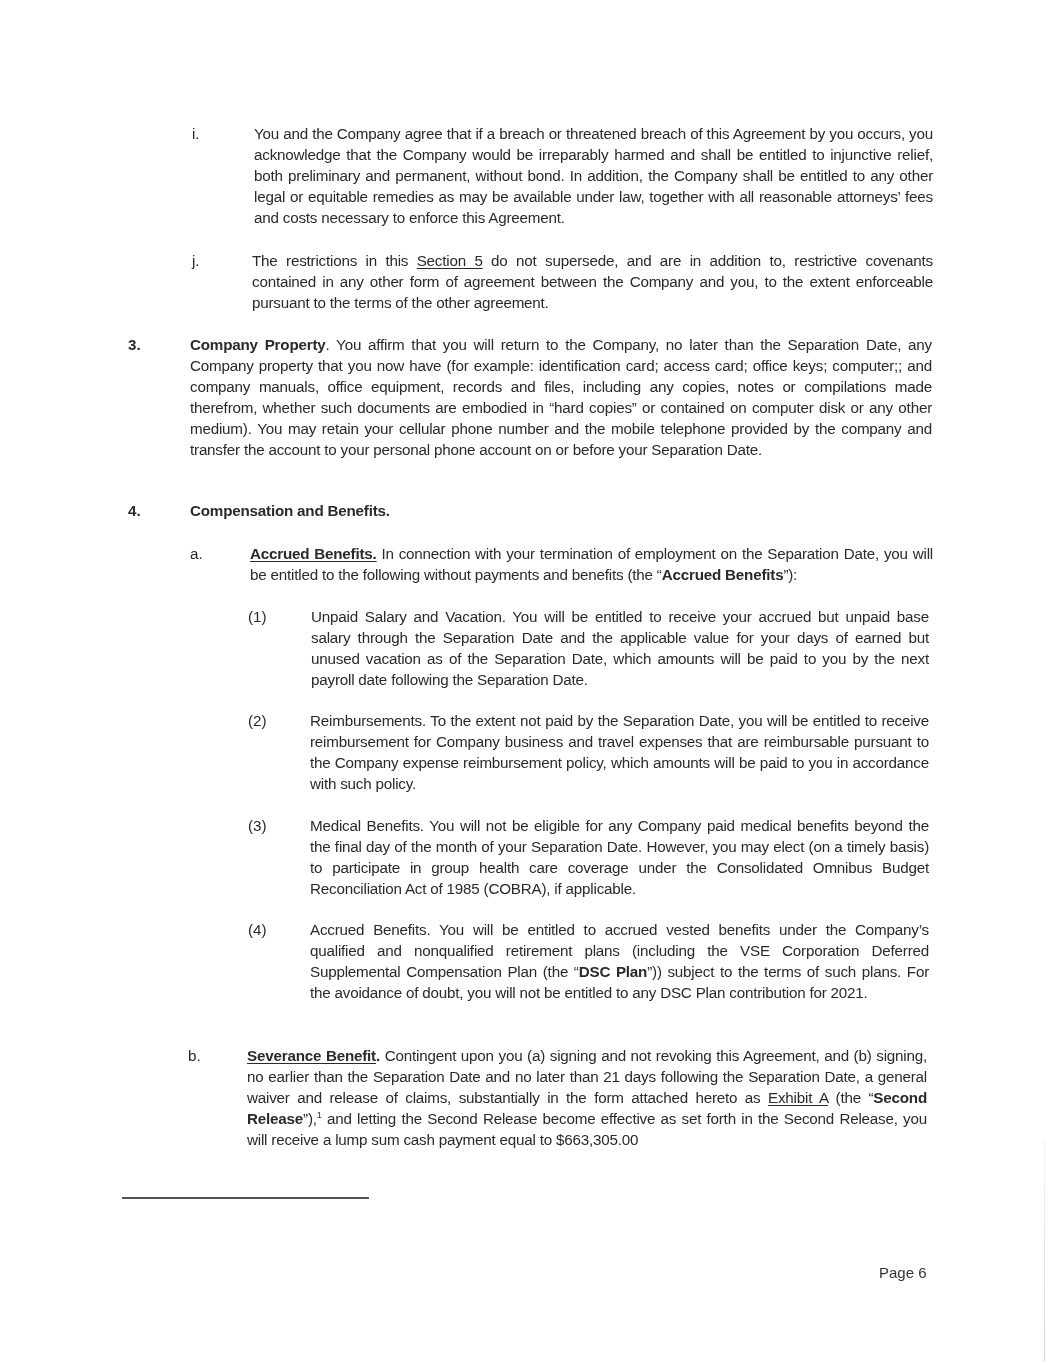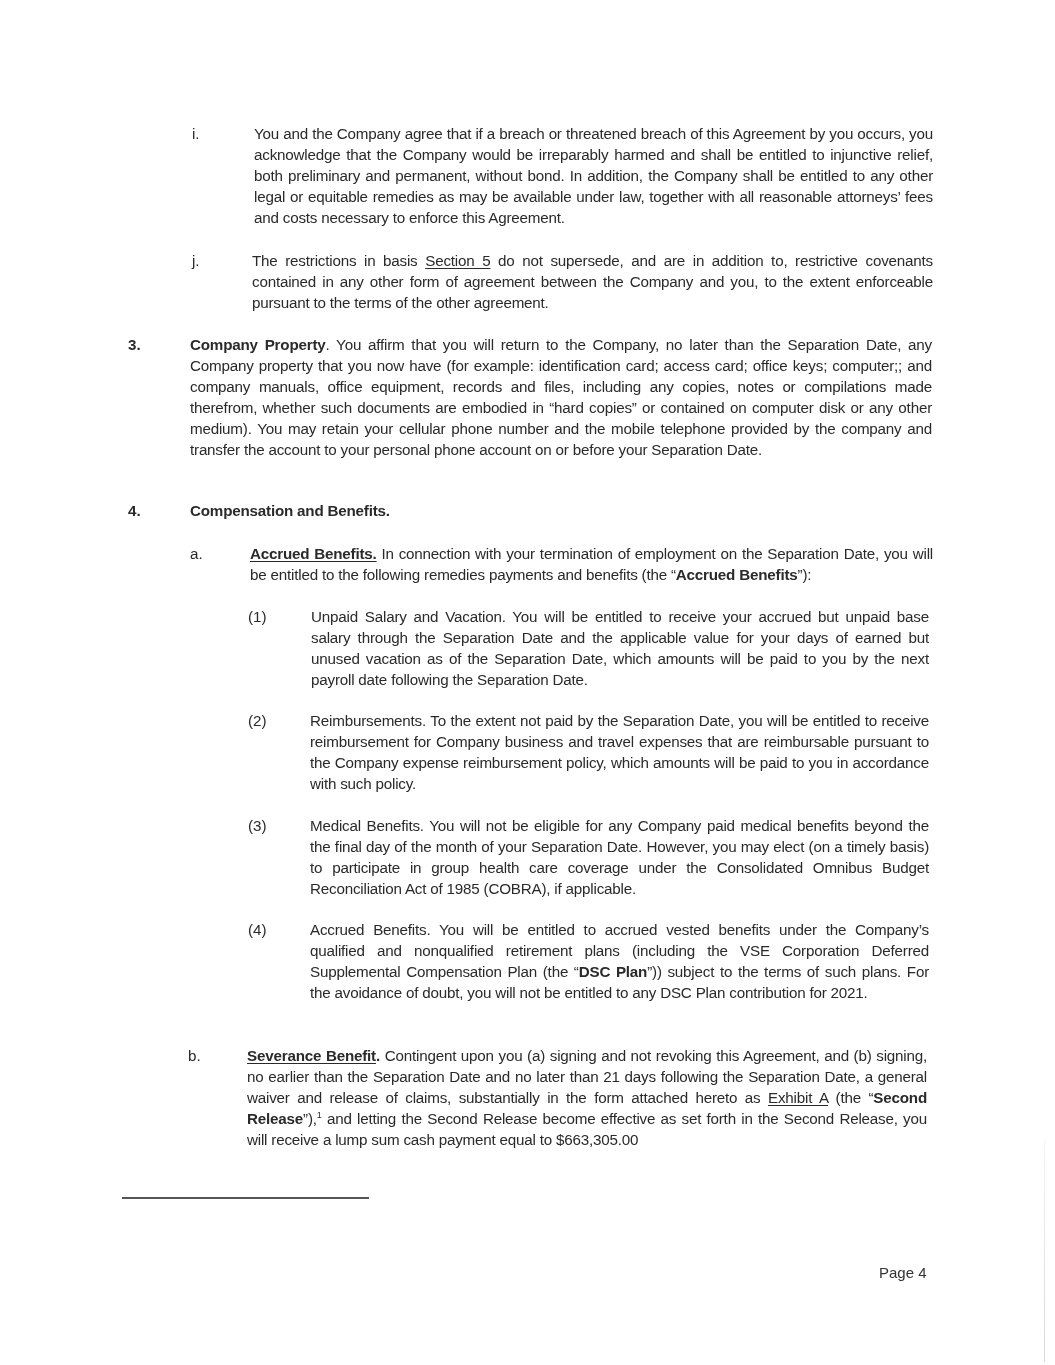--- a/index.html
+++ b/index.html
@@ -20,44 +20,44 @@
 </style>
 </head>
 <body>
 
 <div class="page">
 
   <div class="label" style="left:192px; top:123px;">i.</div>
   <div class="block body" style="left:254px; top:123px; width:679px;">You and the Company agree that if a breach or threatened breach of this Agreement by you occurs, you acknowledge that the Company would be irreparably harmed and shall be entitled to injunctive relief, both preliminary and permanent, without bond.  In addition, the Company shall be entitled to any other legal or equitable remedies as may be available under law, together with all reasonable attorneys’ fees and costs necessary to enforce this Agreement.</div>
 
   <div class="label" style="left:192px; top:250px;">j.</div>
-  <div class="block body" style="left:252px; top:250px; width:681px;"><span>The restrictions in basis </span><span class="u">Section 5</span><span> do not supersede, and are in addition to, restrictive covenants contained in any other form of agreement between the Company and you, to the extent enforceable pursuant to the terms of the other agreement.</span></div>
+  <div class="block body" style="left:252px; top:250px; width:681px;"><span>The restrictions in this </span><span class="u">Section 5</span><span> do not supersede, and are in addition to, restrictive covenants contained in any other form of agreement between the Company and you, to the extent enforceable pursuant to the terms of the other agreement.</span></div>
 
   <div class="label b" style="left:128px; top:334px;">3.</div>
   <div class="block body" style="left:190px; top:334px; width:742px;"><span class="b">Company Property</span><span>.  You affirm that you will return to the Company, no later than the Separation Date, any Company property that you now have (for example: identification card; access card; office keys; computer;; and company manuals, office equipment, records and files, including any copies, notes or compilations made therefrom, whether such documents are embodied in “hard copies” or contained on computer disk or any other medium). You may retain your cellular phone number and the mobile telephone provided by the company and transfer the account to your personal phone account on or before your Separation Date.</span></div>
 
   <div class="label b" style="left:128px; top:500px;">4.</div>
   <div class="block b" style="left:190px; top:500px;">Compensation and Benefits.</div>
 
   <div class="label" style="left:190px; top:543px;">a.</div>
-  <div class="block body" style="left:250px; top:543px; width:683px;"><span class="b u">Accrued Benefits.</span><span>  In connection with your termination of employment on the Separation Date, you will be entitled to the following remedies payments and benefits (the “</span><span class="b i">Accrued Benefits</span><span>”):</span></div>
+  <div class="block body" style="left:250px; top:543px; width:683px;"><span class="b u">Accrued Benefits.</span><span>  In connection with your termination of employment on the Separation Date, you will be entitled to the following without payments and benefits (the “</span><span class="b i">Accrued Benefits</span><span>”):</span></div>
 
   <div class="label" style="left:248px; top:606px;">(1)</div>
   <div class="block body" style="left:311px; top:606px; width:618px;"><span class="i">Unpaid Salary and Vacation.</span><span>  You will be entitled to receive your accrued but unpaid base salary through the Separation Date and the applicable value for your days of earned but unused vacation as of the Separation Date, which amounts will be paid to you by the next payroll date following the Separation Date.</span></div>
 
   <div class="label" style="left:248px; top:710px;">(2)</div>
   <div class="block body" style="left:310px; top:710px; width:619px;"><span class="i">Reimbursements.</span><span>  To the extent not paid by the Separation Date, you will be entitled to receive reimbursement for Company business and travel expenses that are reimbursable pursuant to the Company expense reimbursement policy, which amounts will be paid to you in accordance with such policy.</span></div>
 
   <div class="label" style="left:248px; top:815px;">(3)</div>
   <div class="block body" style="left:310px; top:815px; width:619px;"><span class="i">Medical Benefits.</span><span>  You will not be eligible for any Company paid medical benefits beyond the the final day of the month of your Separation Date.  However, you may elect (on a timely basis) to participate in group health care coverage under the Consolidated Omnibus Budget Reconciliation Act of 1985 (COBRA), if applicable.</span></div>
 
   <div class="label" style="left:248px; top:919px;">(4)</div>
   <div class="block body" style="left:310px; top:919px; width:619px;"><span class="i">Accrued Benefits.</span><span>  You will be entitled to accrued vested benefits under the Company’s qualified and nonqualified retirement plans (including the VSE Corporation Deferred Supplemental Compensation Plan (the “</span><span class="b i">DSC Plan</span><span>”)) subject to the terms of such plans. For the avoidance of doubt, you will not be entitled to any DSC Plan contribution for 2021.</span></div>
 
   <div class="label" style="left:188px; top:1045px;">b.</div>
   <div class="block body" style="left:247px; top:1045px; width:680px;"><span class="b u">Severance Benefit</span><span class="b">.</span><span>  Contingent upon you (a) signing and not revoking this Agreement, and (b) signing, no earlier than the Separation Date and no later than 21 days following the Separation Date, a general waiver and release of claims, substantially in the form attached hereto as </span><span class="u">Exhibit A</span><span> (the “</span><span class="b i">Second Release</span><span>”),</span><sup>1</sup><span> and letting the Second Release become effective as set forth in the Second Release, you will receive a lump sum cash payment equal to $663,305.00</span></div>
 
   <div class="rule"></div>
 
-  <div class="pagenum">Page 4</div>
+  <div class="pagenum">Page 6</div>
 
   <div class="scanline"></div>
 </div>
 
 </body></html>

